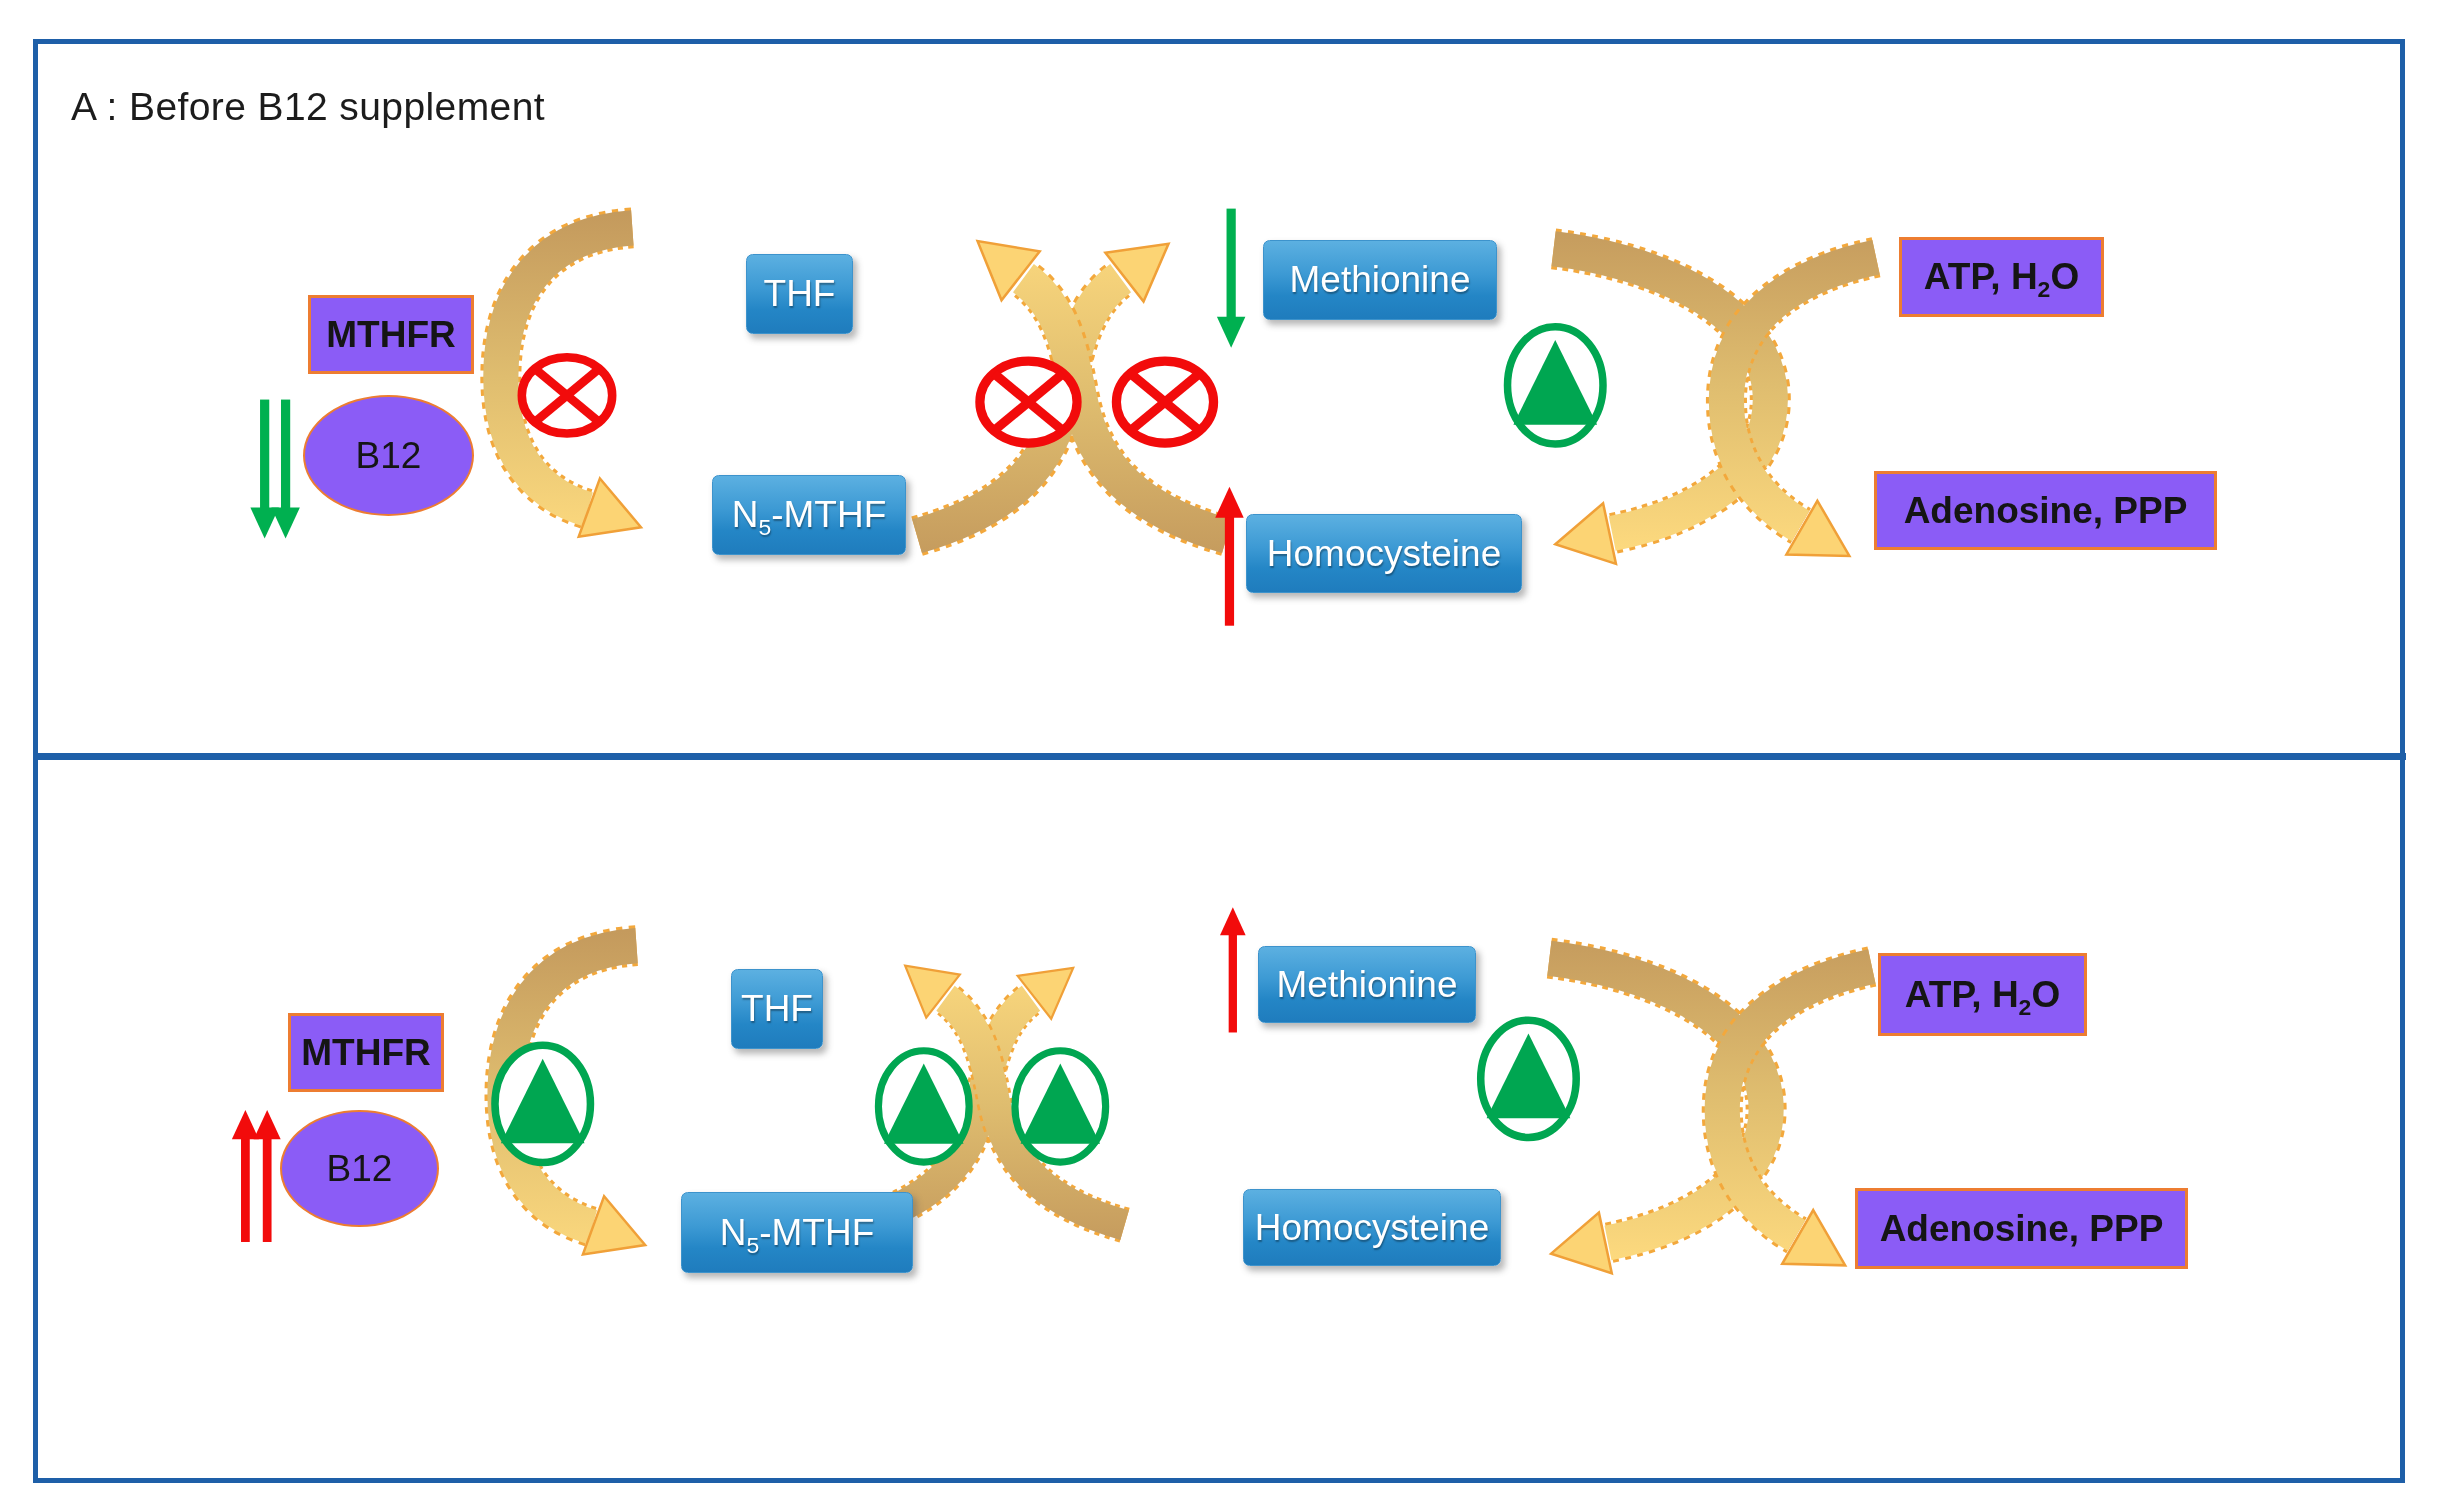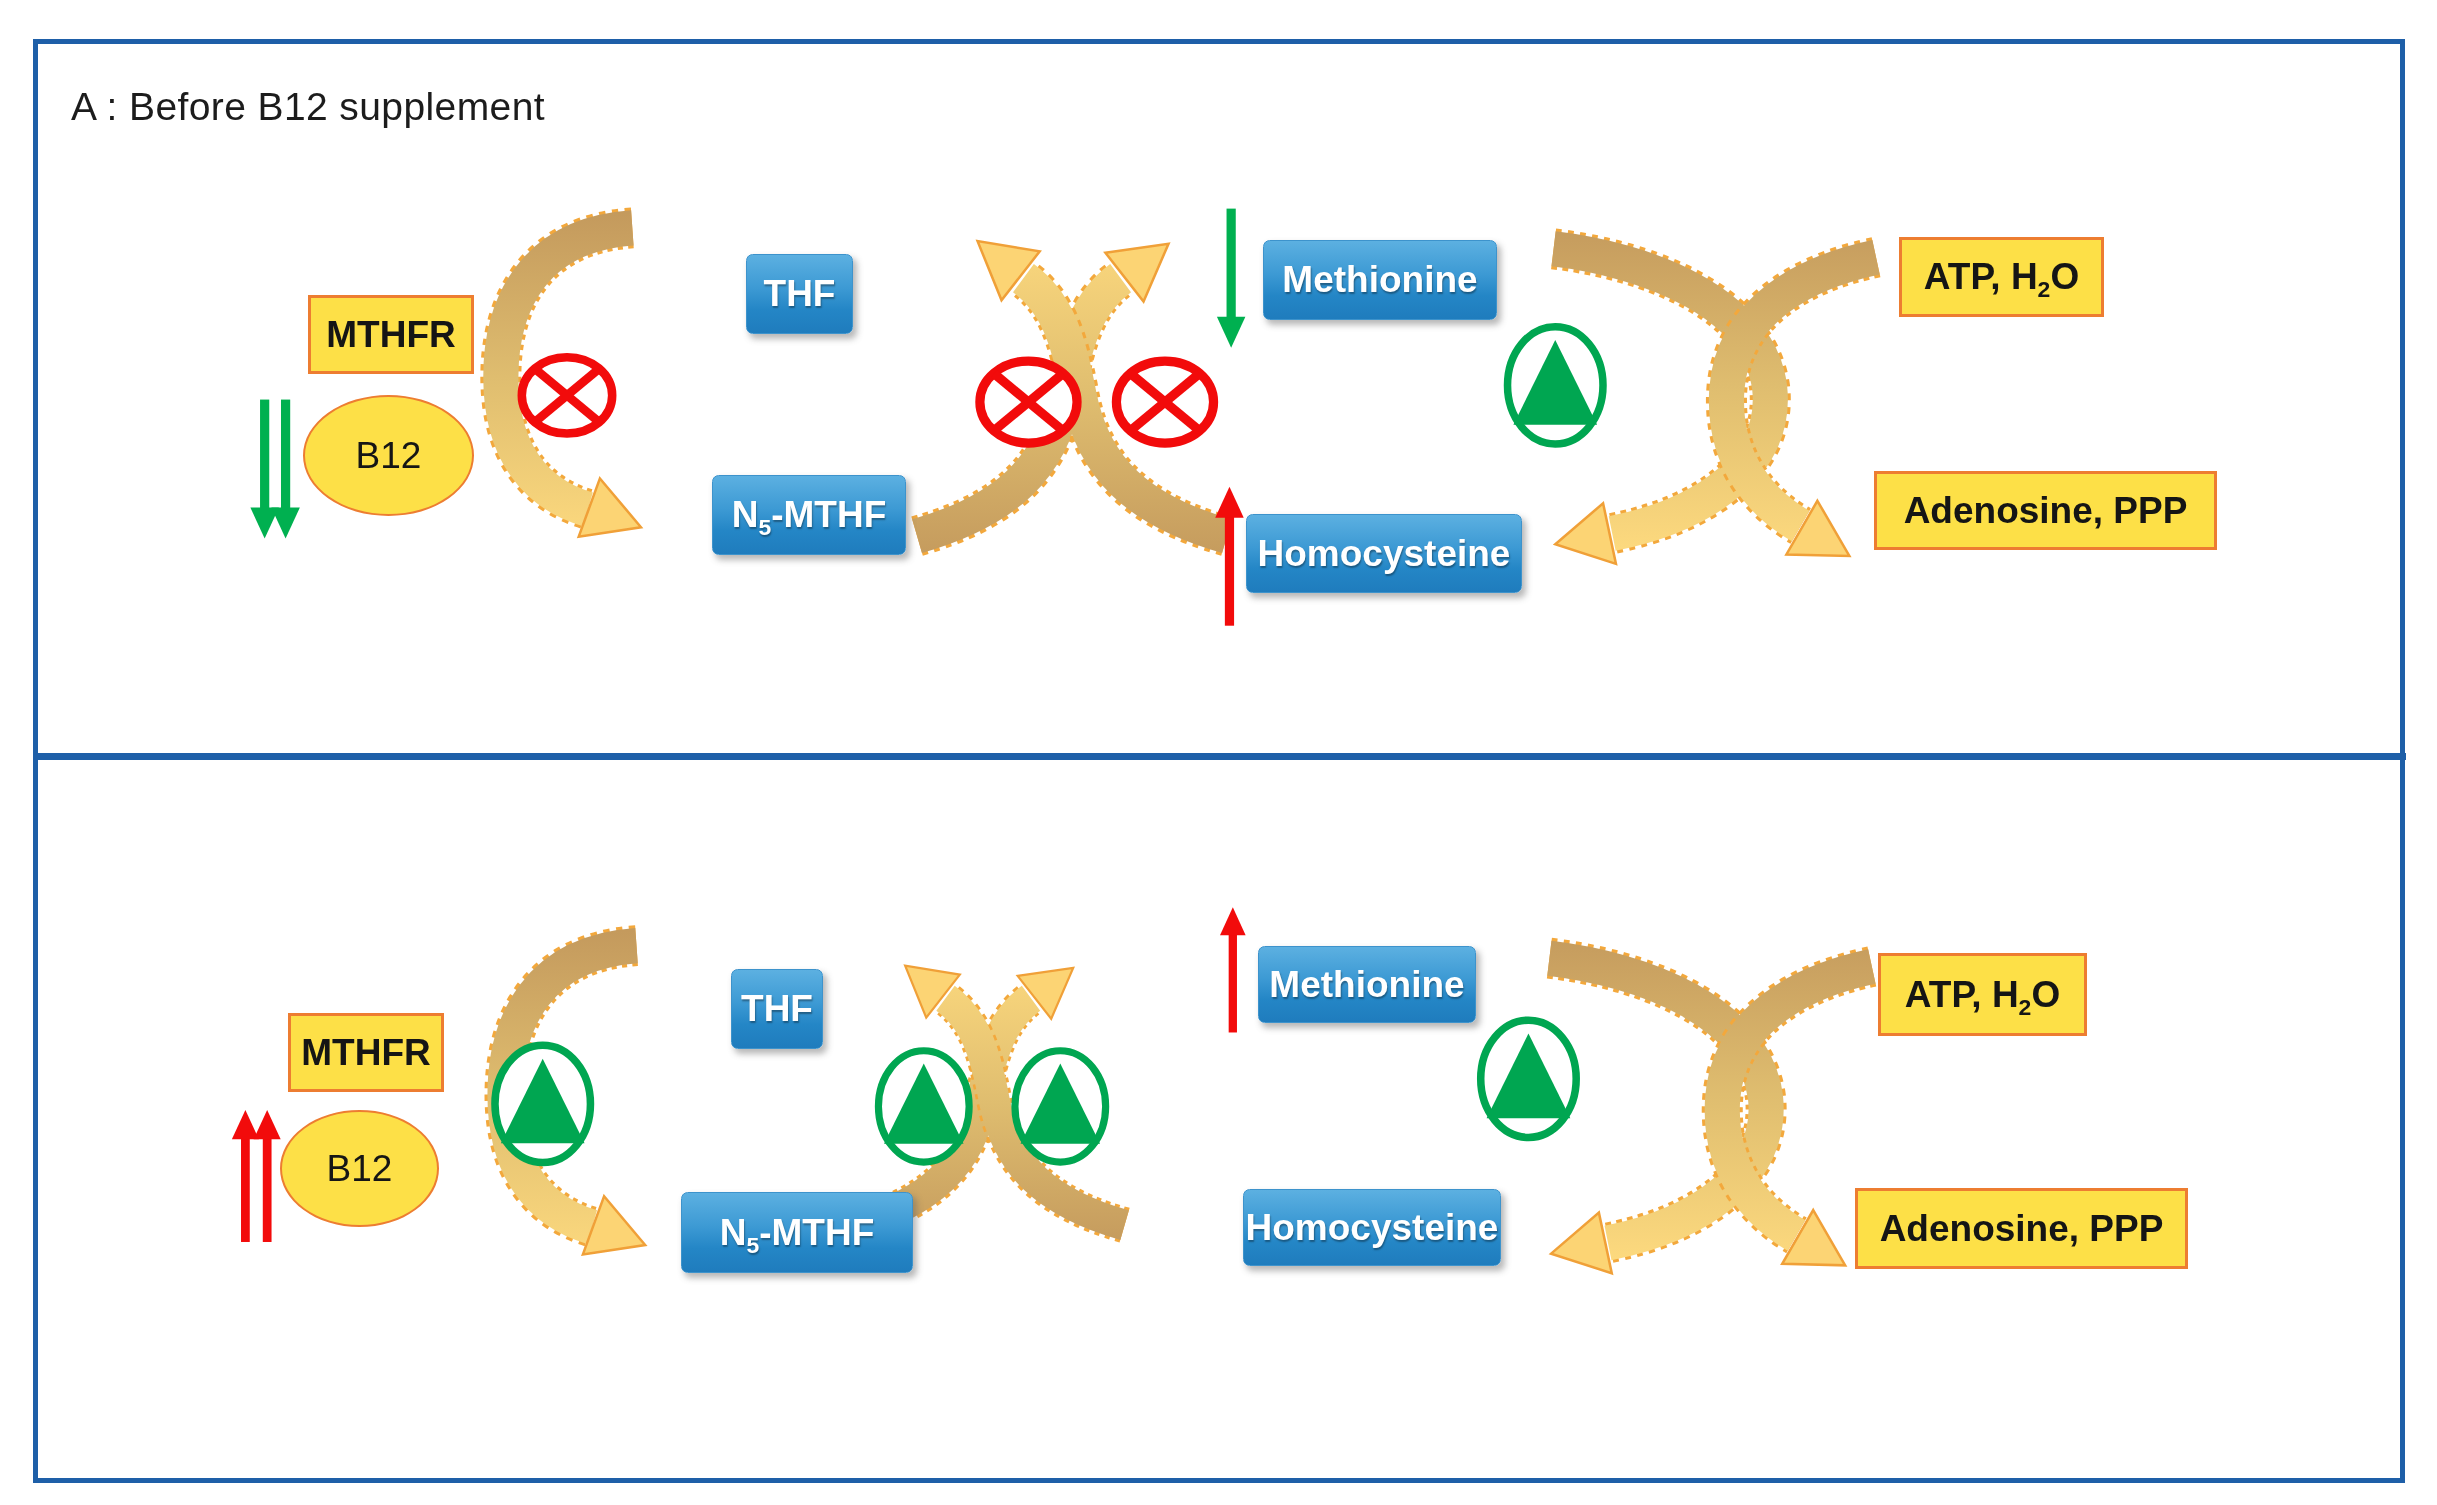--- a/index.html
+++ b/index.html
@@ -4,26 +4,26 @@
 <style>
   html,body{margin:0;padding:0;background:#ffffff;width:2438px;height:1506px;overflow:hidden;
             font-family:"Liberation Sans","DejaVu Sans",sans-serif;}
   .stage{position:absolute;inset:0;width:2413px;height:1506px;}
   svg.overlay{position:absolute;left:0;top:0;width:2438px;height:1506px;z-index:1;}
   .frame{position:absolute;left:33px;top:39px;width:2362px;height:1434px;border:5.9px solid #1e5fa8;z-index:0;background:#fff;}
   .divider{position:absolute;left:33px;top:753px;width:2373px;height:6.7px;background:#1e5fa8;z-index:3;}
   section.panel{position:absolute;inset:0;z-index:2;}
   .ptitle{position:absolute;color:#1c1c1c;font-size:39px;letter-spacing:0.4px;white-space:nowrap;}
   .node{position:absolute;display:flex;align-items:center;justify-content:center;white-space:nowrap;box-sizing:border-box;}
-  .bluebox{color:#ffffff;font-weight:bold;font-size:37px;
+  .bluebox{color:#ffffff;font-weight:normal;font-size:37px;
            background:linear-gradient(180deg,#5cb0e1 0%,#3d9ad4 42%,#2486c6 70%,#1f7cbd 100%);
            border:1.7px solid #3d93cc;border-radius:6.7px;
            box-shadow:3.3px 4.2px 5.9px rgba(100,100,100,.45);
            text-shadow:0.8px 1.7px 1.7px rgba(0,0,0,.35);}
-  .obox{color:#151515;font-weight:bold;font-size:37px;background:#fde047;border:3.3px solid #ed7d31;}
+  .obox{color:#151515;font-weight:bold;font-size:37px;background:#8b5cf6;border:3.3px solid #ed7d31;}
   .ellipse{border-radius:50%;border-width:2.5px;font-weight:normal;font-size:37px;}
   sub{font-size:.62em;line-height:0;}
 </style>
 </head>
 <body>
 
 <div class="stage">
   <div class="frame"></div>
 
   <svg class="overlay" viewBox="0 0 2911 1798" xmlns="http://www.w3.org/2000/svg" xmlns:xlink="http://www.w3.org/1999/xlink">

